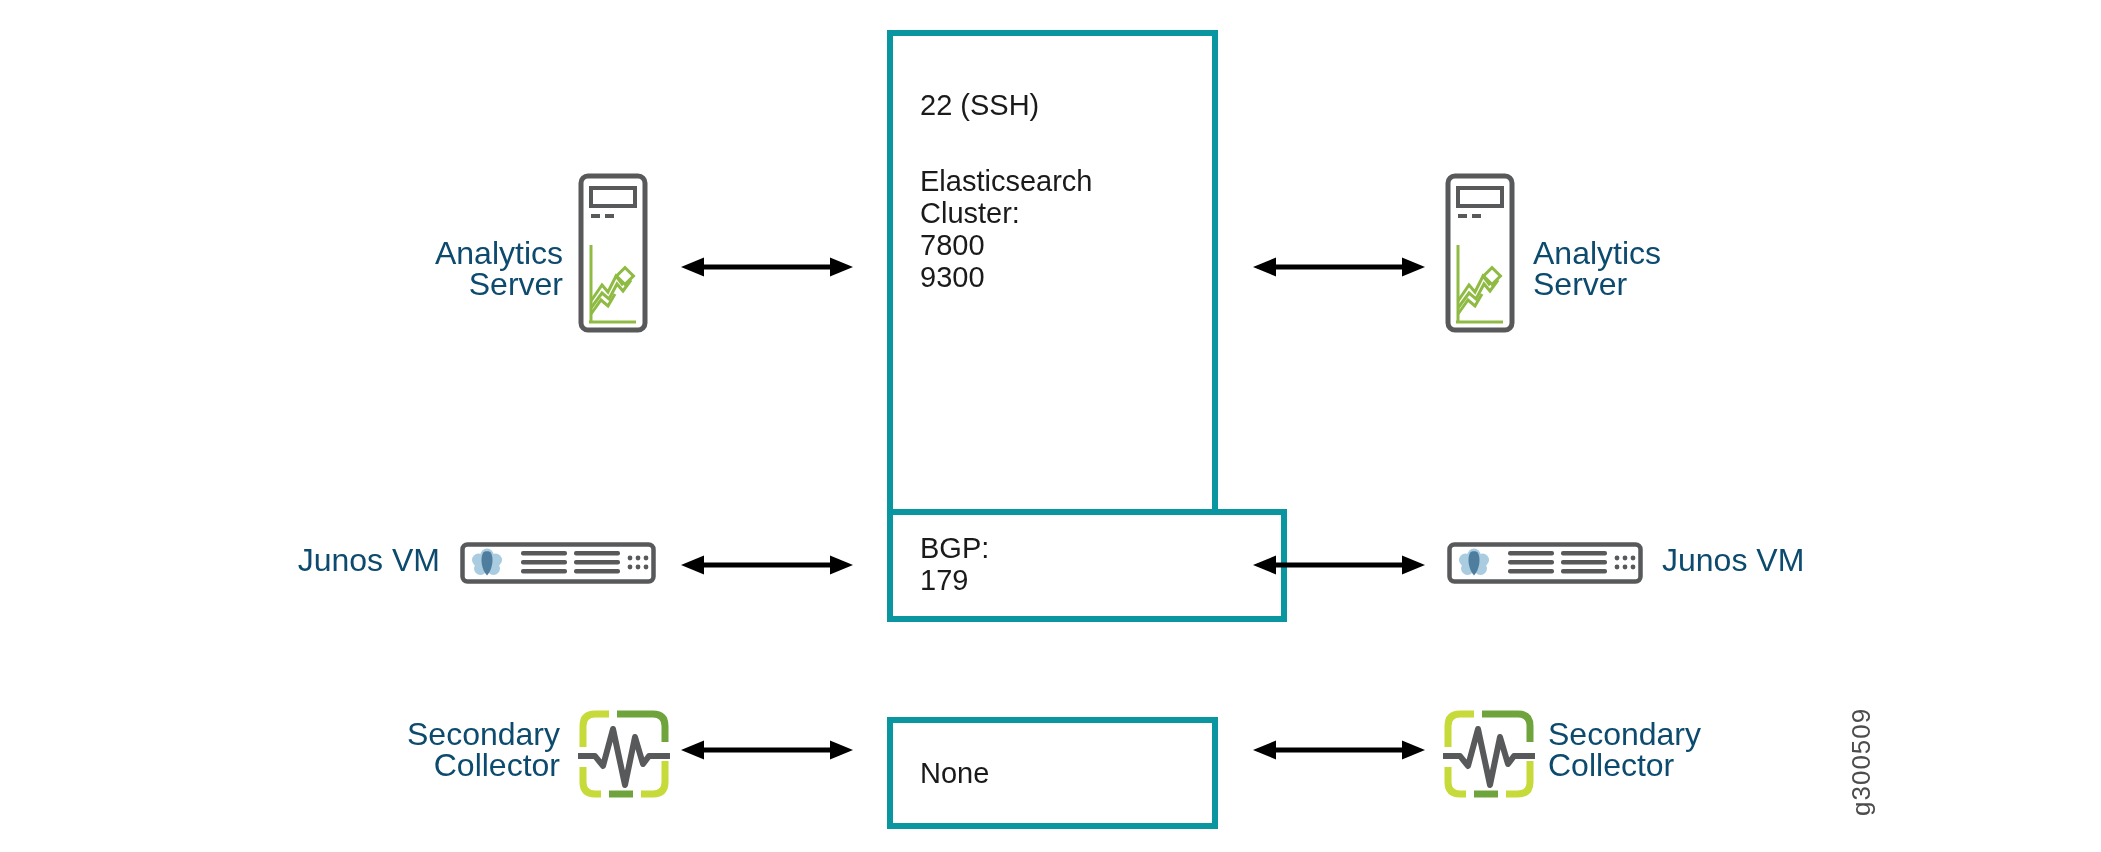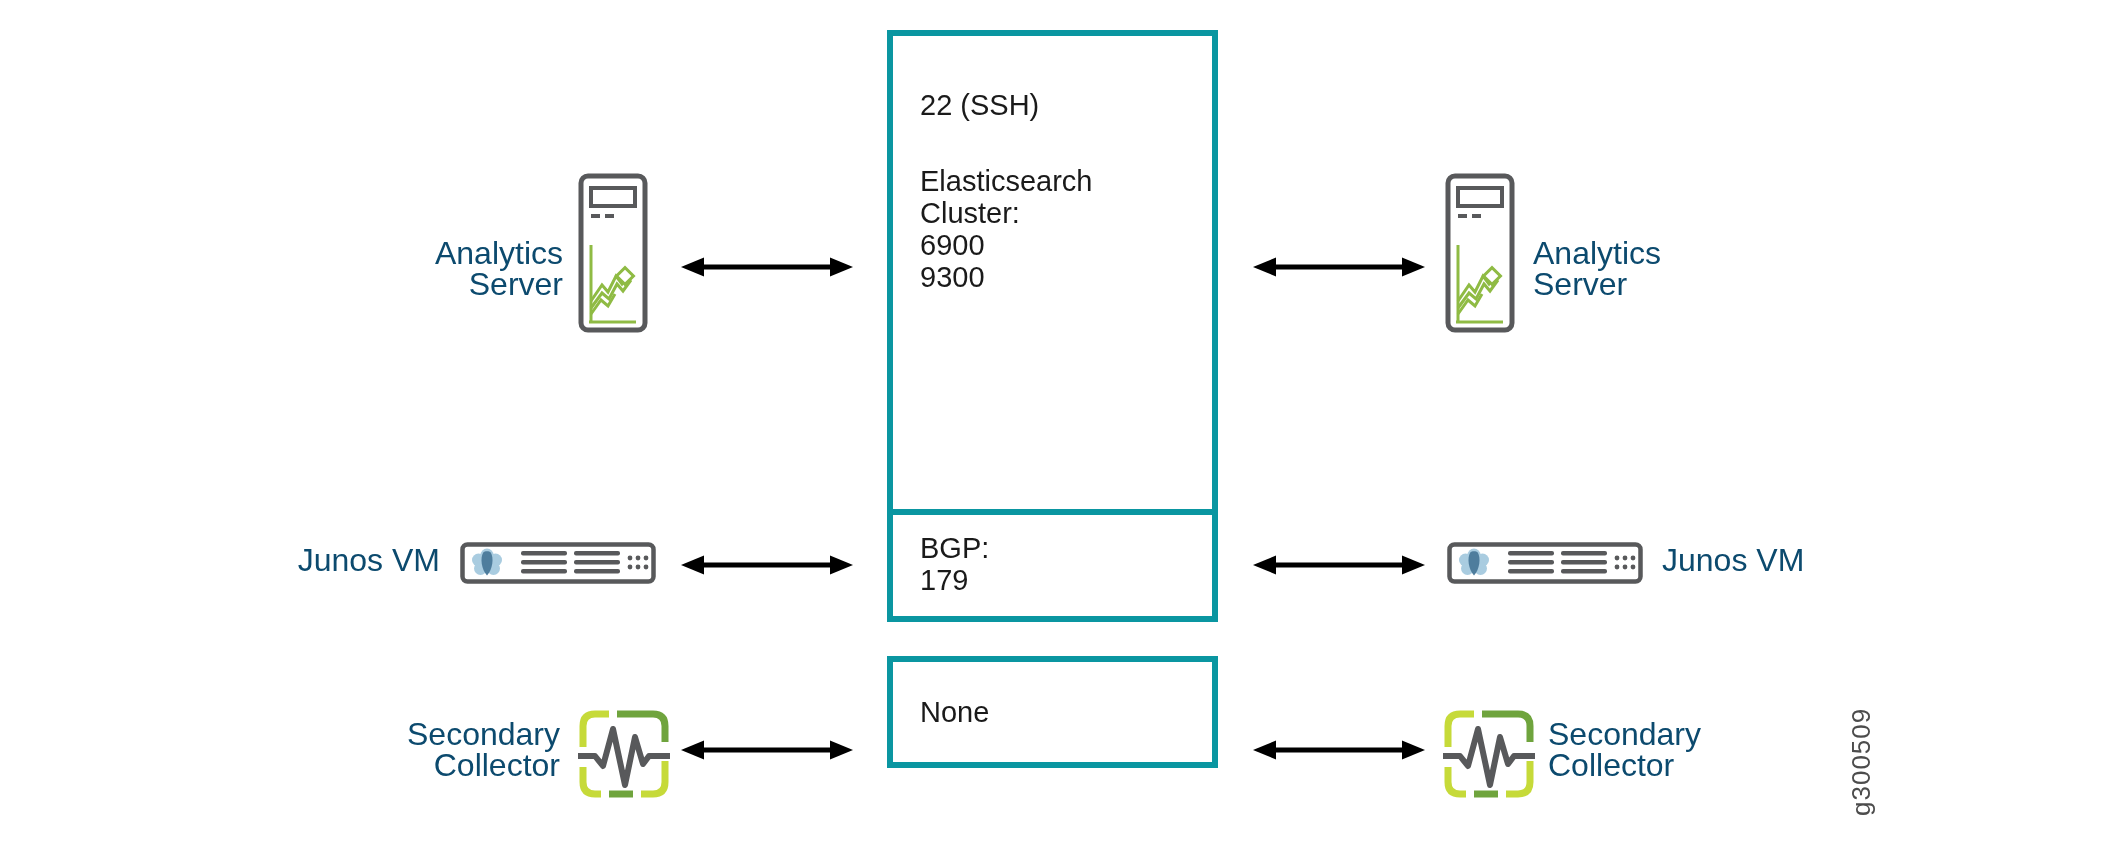--- a/index.html
+++ b/index.html
@@ -113,21 +113,21 @@
       <use href="#sym-server"></use>
     </svg>
 
   <svg class="abs" style="left:680px;top:252px" width="174" height="30" viewBox="0 0 174 30">
       <use href="#sym-arrow"></use>
     </svg>
 
   <div class="box" style="left:887px;top:30px;width:331px;height:502px;padding:53px 20px 0 27px">
     <div class="group">22 (SSH)</div>
     <div class="group">Elasticsearch Cluster:
-6900
+7800
 9300</div>
   </div>
 
   <svg class="abs" style="left:1252px;top:252px" width="174" height="30" viewBox="0 0 174 30">
       <use href="#sym-arrow"></use>
     </svg>
 
   <svg class="abs" style="left:1445px;top:173px" width="70" height="160" viewBox="0 0 70 160">
       <use href="#sym-server"></use>
     </svg>
@@ -138,21 +138,21 @@
   <div class="label r" style="left:140px;top:545px;width:300px">Junos VM</div>
 
   <svg class="abs" style="left:460px;top:542px" width="196" height="42" viewBox="0 0 196 42">
       <use href="#sym-appliance"></use>
     </svg>
 
   <svg class="abs" style="left:680px;top:550px" width="174" height="30" viewBox="0 0 174 30">
       <use href="#sym-arrow"></use>
     </svg>
 
-  <div class="box" style="left:887px;top:509px;width:331px;height:113px;padding:17px 20px 4px 27px">
+  <div class="box" style="left:887px;top:509px;width:400px;height:113px;padding:17px 20px 4px 27px">
     <div class="group">BGP:
 179</div>
   </div>
 
   <svg class="abs" style="left:1252px;top:550px" width="174" height="30" viewBox="0 0 174 30">
       <use href="#sym-arrow"></use>
     </svg>
 
   <svg class="abs" style="left:1447px;top:542px" width="196" height="42" viewBox="0 0 196 42">
       <use href="#sym-appliance"></use>
@@ -164,21 +164,21 @@
 Collector</div>
 
   <svg class="abs" style="left:578px;top:709px" width="92" height="90" viewBox="0 0 92 90">
       <use href="#sym-collector"></use>
     </svg>
 
   <svg class="abs" style="left:680px;top:735px" width="174" height="30" viewBox="0 0 174 30">
       <use href="#sym-arrow"></use>
     </svg>
 
-  <div class="box" style="left:887px;top:656px;width:331px;height:112px;padding:34px 20px 6px 27px">
+  <div class="box" style="left:887px;top:717px;width:331px;height:112px;padding:34px 20px 6px 27px">
     <div class="group">None</div>
   </div>
 
   <svg class="abs" style="left:1252px;top:735px" width="174" height="30" viewBox="0 0 174 30">
       <use href="#sym-arrow"></use>
     </svg>
 
   <svg class="abs" style="left:1443px;top:709px" width="92" height="90" viewBox="0 0 92 90">
       <use href="#sym-collector"></use>
     </svg>

